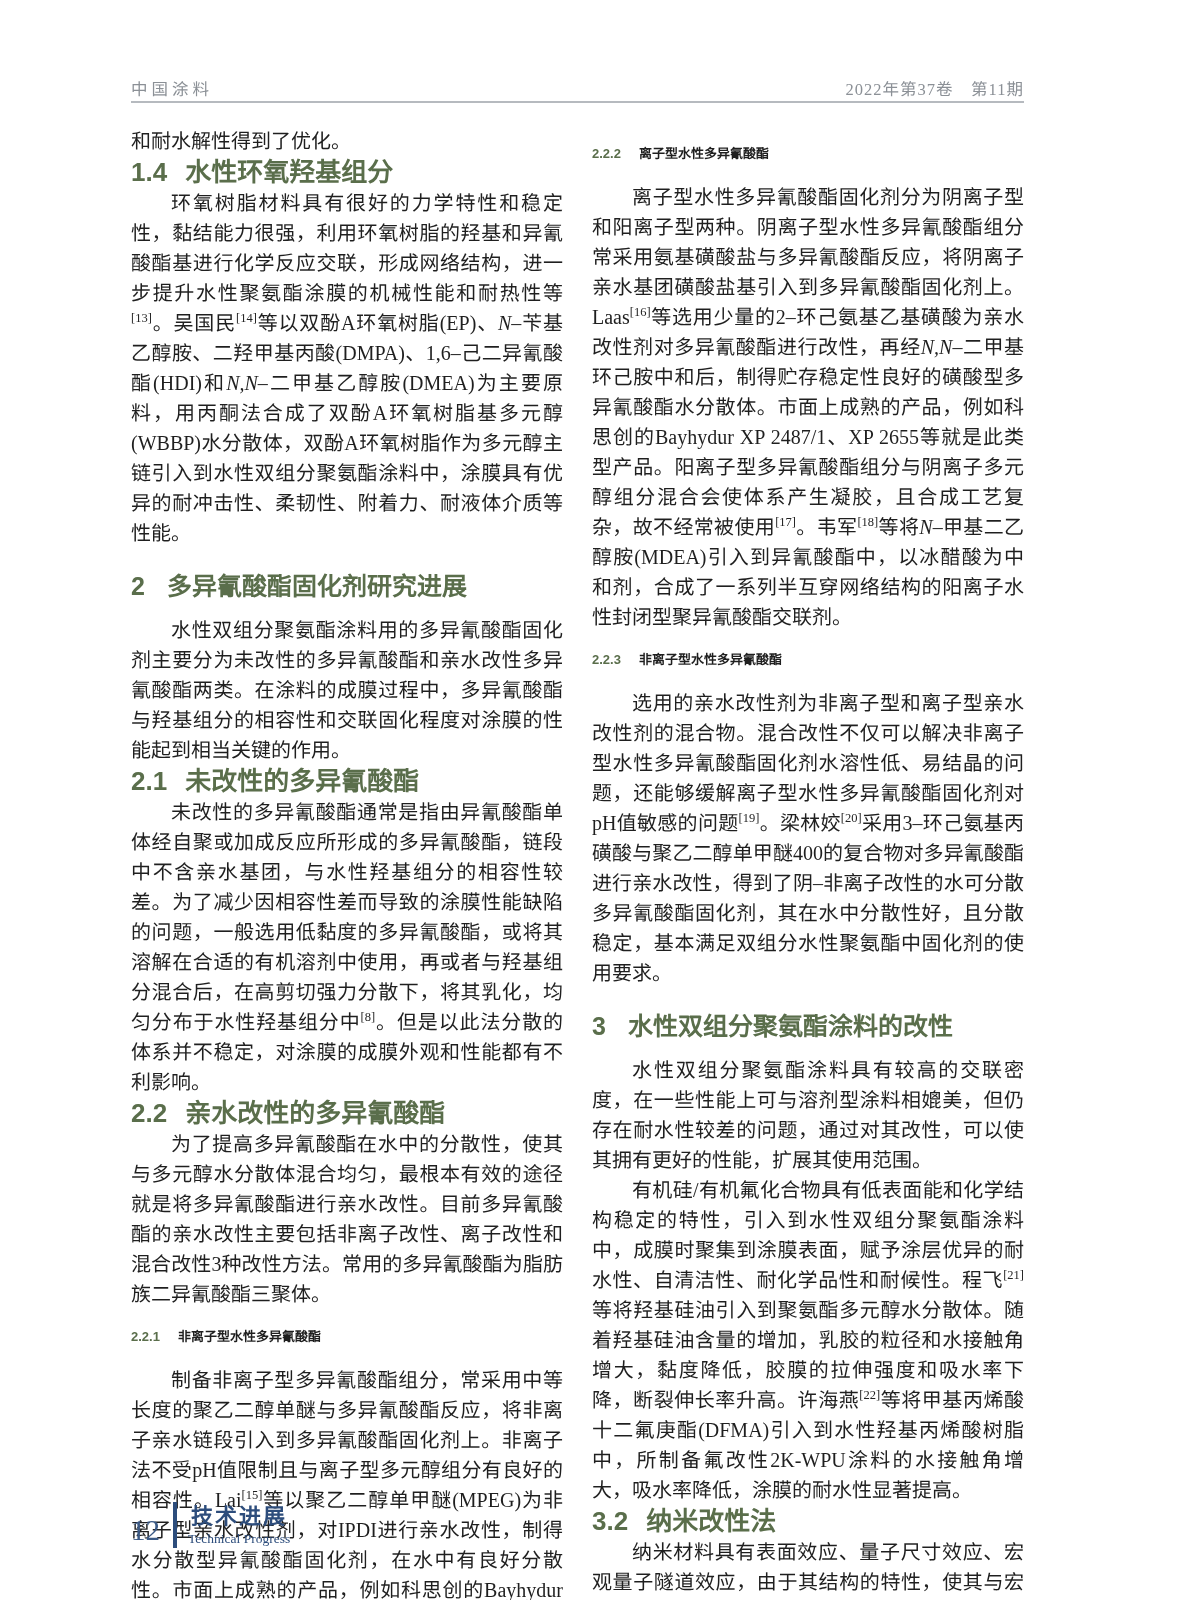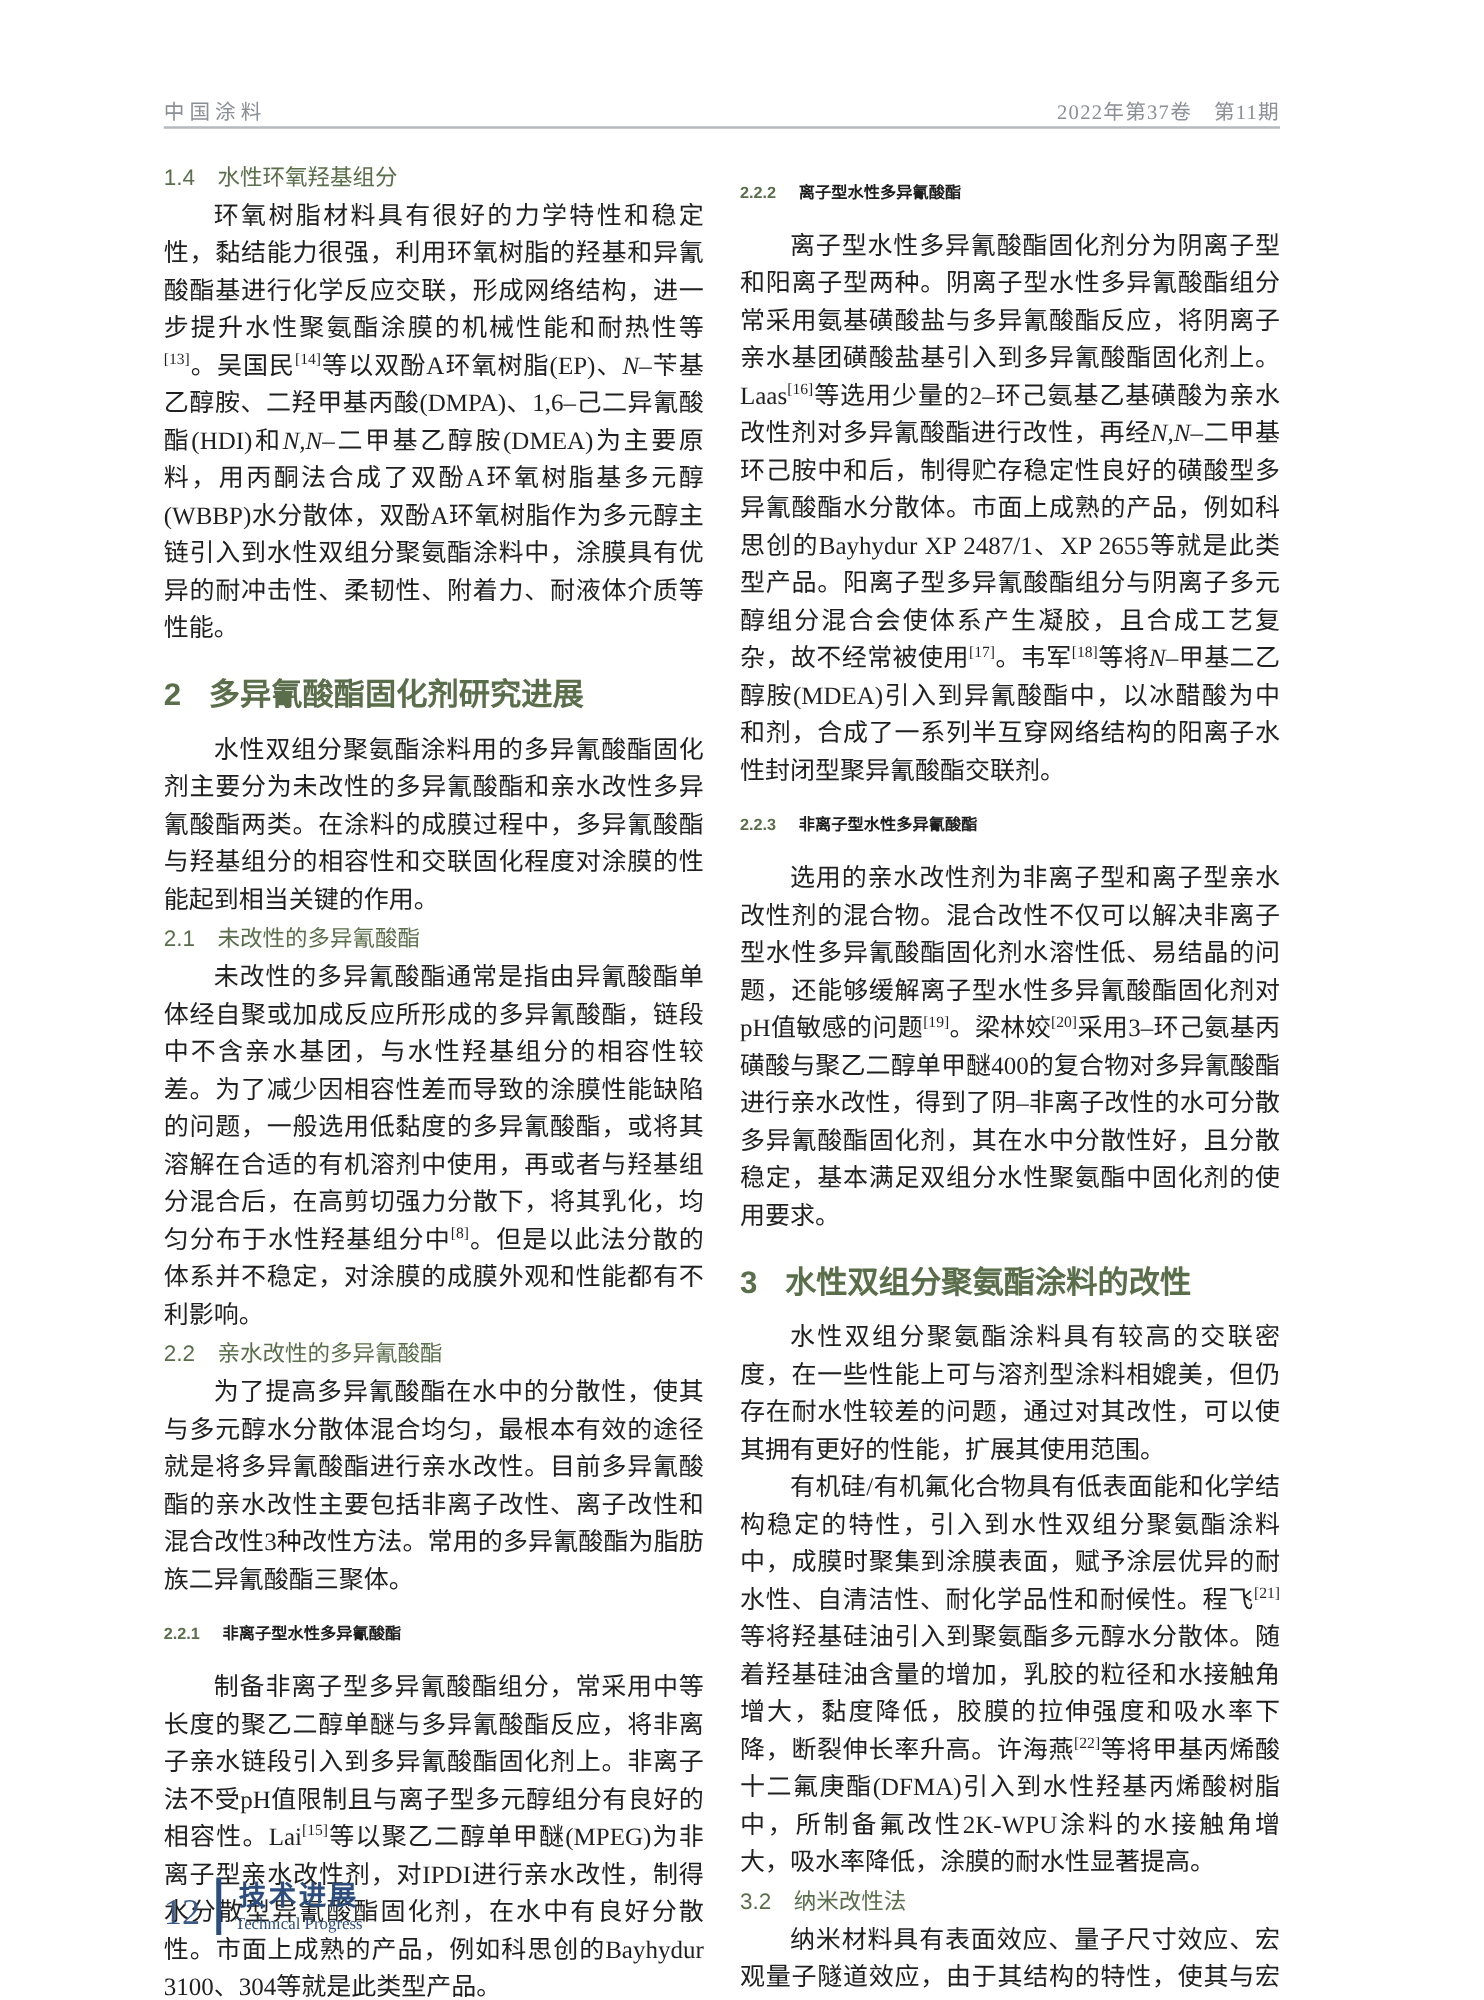--- a/index.html
+++ b/index.html
@@ -53,21 +53,21 @@
   
   .h-sec{
     font-family:"Liberation Sans","DejaVu Sans",sans-serif;
     font-size:25px;font-weight:bold;color:var(--heading-green);
     line-height:34px;margin:21px 0 12px 0;
   }
   .h-sec .num{margin-right:22px;}
   
   .h-sub{
     font-family:"Liberation Sans","DejaVu Sans",sans-serif;
-    font-size:18px;font-weight:normal;color:var(--heading-green);
+    font-size:26px;font-weight:bold;color:var(--heading-green);
     line-height:30px;margin:1px 0;
   }
   .h-sub .num{margin-right:18px;font-family:"Liberation Sans",sans-serif;}
   
   .h-sub3{
     font-size:13px;font-weight:bold;line-height:30px;margin:13px 0;
     color:var(--body-ink);
   }
   .h-sub3 .num{
     color:var(--heading-green);
@@ -107,20 +107,21 @@
 
   <header class="running-header">
     <span class="journal">中国涂料</span>
     <span class="issue">2022年第37卷　第11期</span>
   </header>
   <div class="header-rule"></div>
 
   <main class="columns">
 
     <section class="col">
+      <p class="body no-indent"><span>和耐水解性得到了优化。</span></p>
 
       <h3 class="h-sub">
         <span class="num">1.4</span><span class="ttl">水性环氧羟基组分</span>
       </h3>
       <p class="body"><span>环氧树脂材料具有很好的力学特性和稳定性，黏结能力很强，利用环氧树脂的羟基和异氰酸酯基进行化学反应交联，形成网络结构，进一步提升水性聚氨酯涂膜的机械性能和耐热性等</span><sup>[13]</sup><span>。吴国民</span><sup>[14]</sup><span>等以双酚A环氧树脂(EP)、</span><i>N</i><span>–苄基乙醇胺、二羟甲基丙酸(DMPA)、1,6–己二异氰酸酯(HDI)和</span><i>N,N</i><span>–二甲基乙醇胺(DMEA)为主要原料，用丙酮法合成了双酚A环氧树脂基多元醇(WBBP)水分散体，双酚A环氧树脂作为多元醇主链引入到水性双组分聚氨酯涂料中，涂膜具有优异的耐冲击性、柔韧性、附着力、耐液体介质等性能。</span></p>
 
       <h2 class="h-sec">
         <span class="num">2</span><span class="ttl">多异氰酸酯固化剂研究进展</span>
       </h2>
       <p class="body"><span>水性双组分聚氨酯涂料用的多异氰酸酯固化剂主要分为未改性的多异氰酸酯和亲水改性多异氰酸酯两类。在涂料的成膜过程中，多异氰酸酯与羟基组分的相容性和交联固化程度对涂膜的性能起到相当关键的作用。</span></p>

